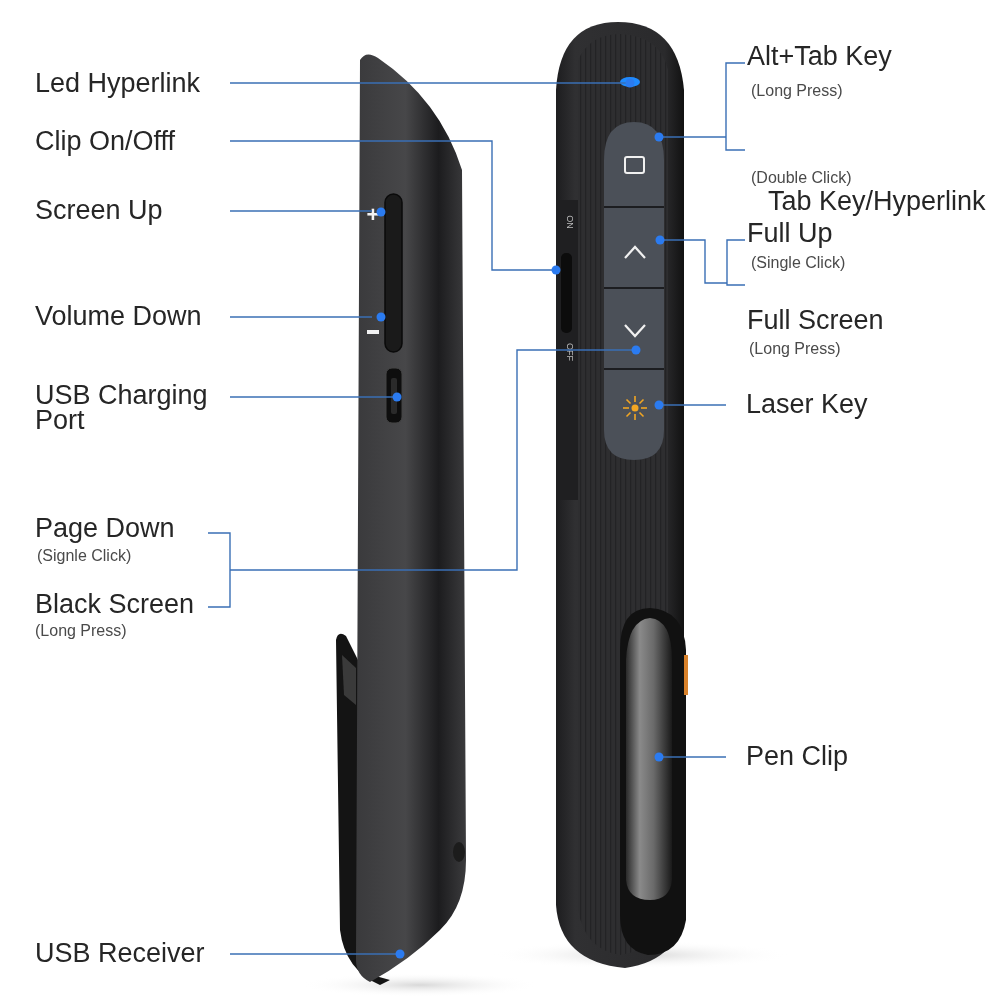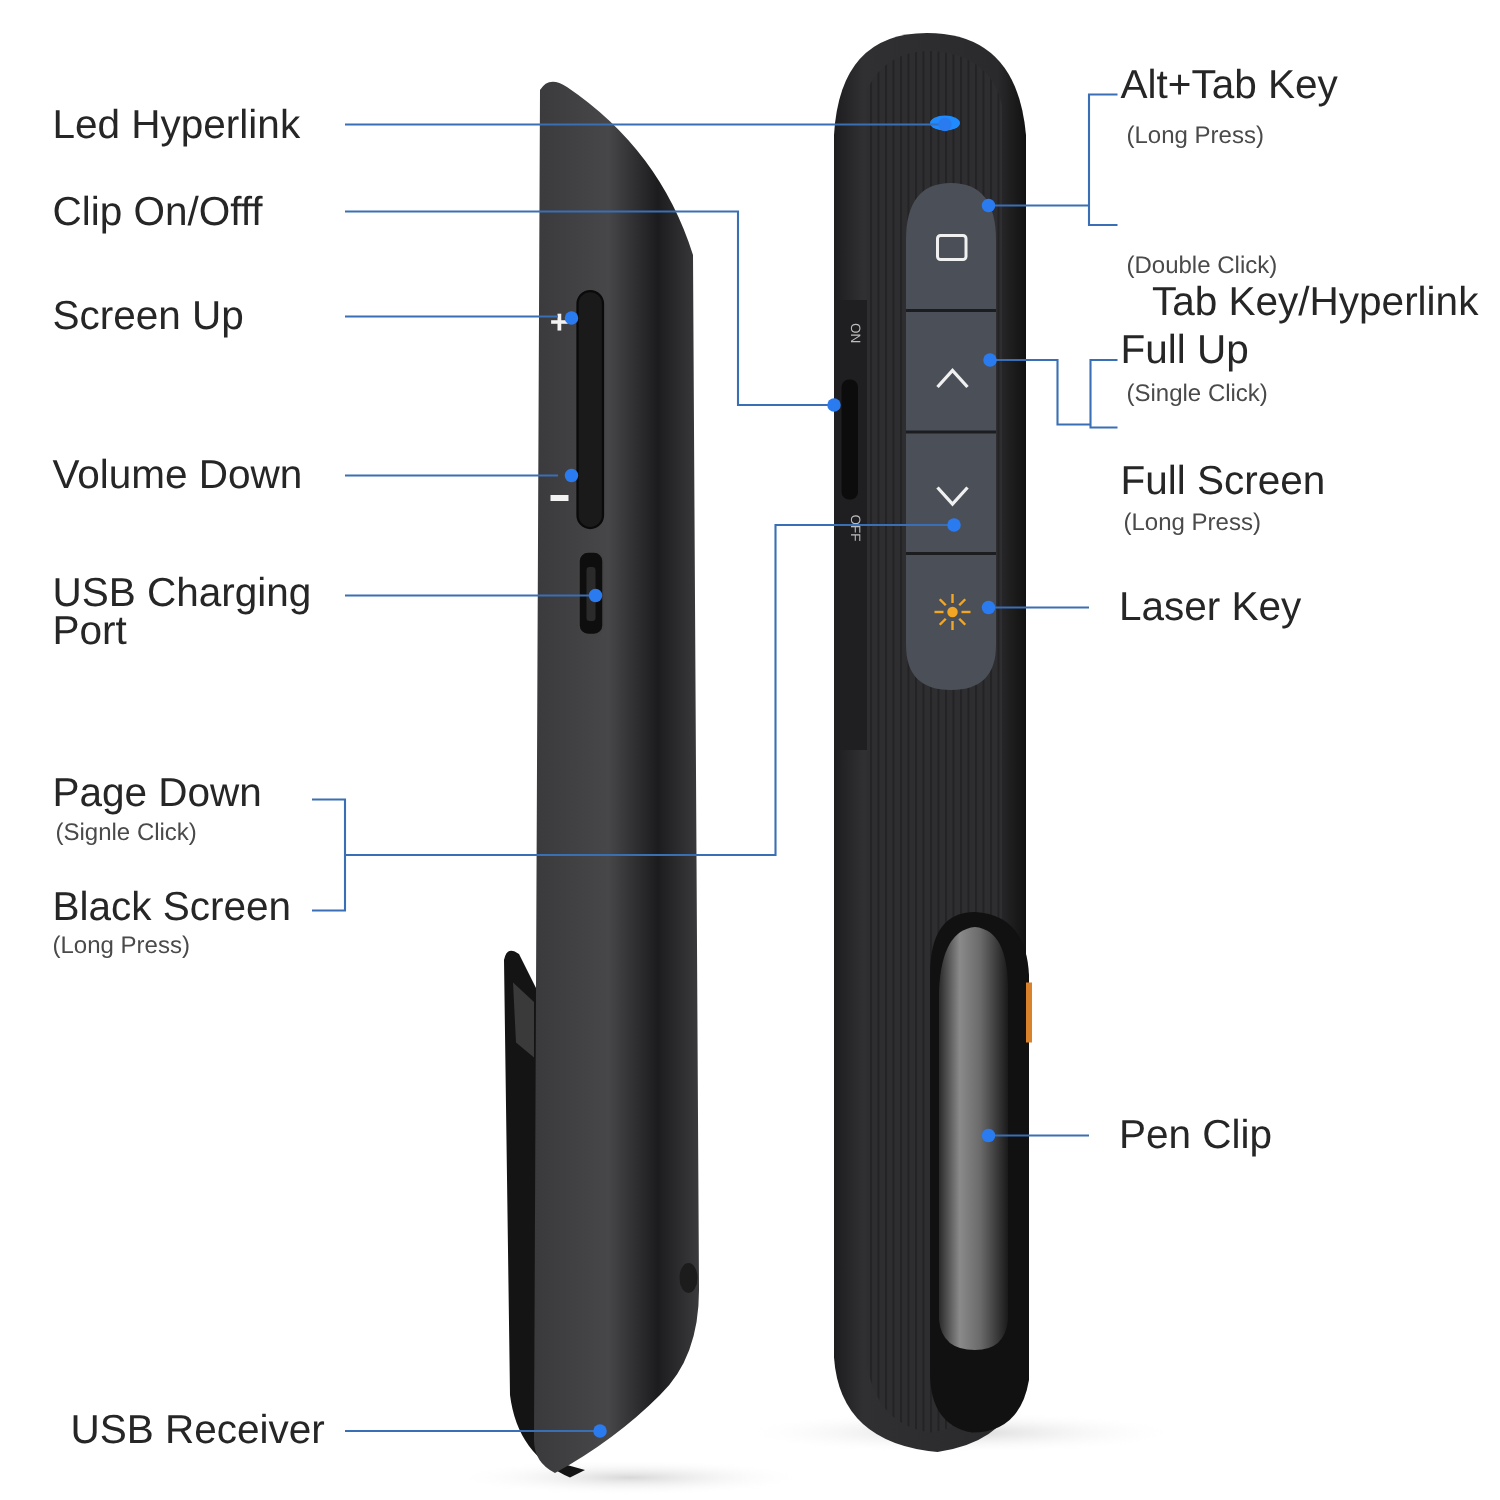--- a/index.html
+++ b/index.html
@@ -147,21 +147,21 @@
 
 <div class="label" style="left:35px; top:69px;">Led Hyperlink</div>
 <div class="label" style="left:35px; top:127px;">Clip On/Offf</div>
 <div class="label" style="left:35px; top:196px;">Screen Up</div>
 <div class="label" style="left:35px; top:302px;">Volume Down</div>
 <div class="label multi" style="left:35px; top:383px;">USB Charging Port</div>
 <div class="label" style="left:35px; top:514px;">Page Down</div>
 <div class="sub" style="left:37px; top:545px;">(Signle Click)</div>
 <div class="label" style="left:35px; top:590px;">Black Screen</div>
 <div class="sub" style="left:35px; top:620px;">(Long Press)</div>
-<div class="label" style="left:35px; top:939px;margin-left:12px;">USB Receiver</div>
+<div class="label" style="left:35px; top:939px;">USB Receiver</div>
 
 <div class="label" style="left:747px; top:42px;">Alt+Tab Key</div>
 <div class="sub" style="left:751px; top:80px;">(Long Press)</div>
 <div class="label" style="left:768px; top:143px;margin-top:44px;">Tab Key/Hyperlink</div>
 <div class="sub" style="left:751px; top:167px;">(Double Click)</div>
 <div class="label" style="left:747px; top:219px;">Full Up</div>
 <div class="sub" style="left:751px; top:252px;">(Single Click)</div>
 <div class="label" style="left:747px; top:306px;">Full Screen</div>
 <div class="sub" style="left:749px; top:338px;">(Long Press)</div>
 <div class="label" style="left:746px; top:390px;">Laser Key</div>

